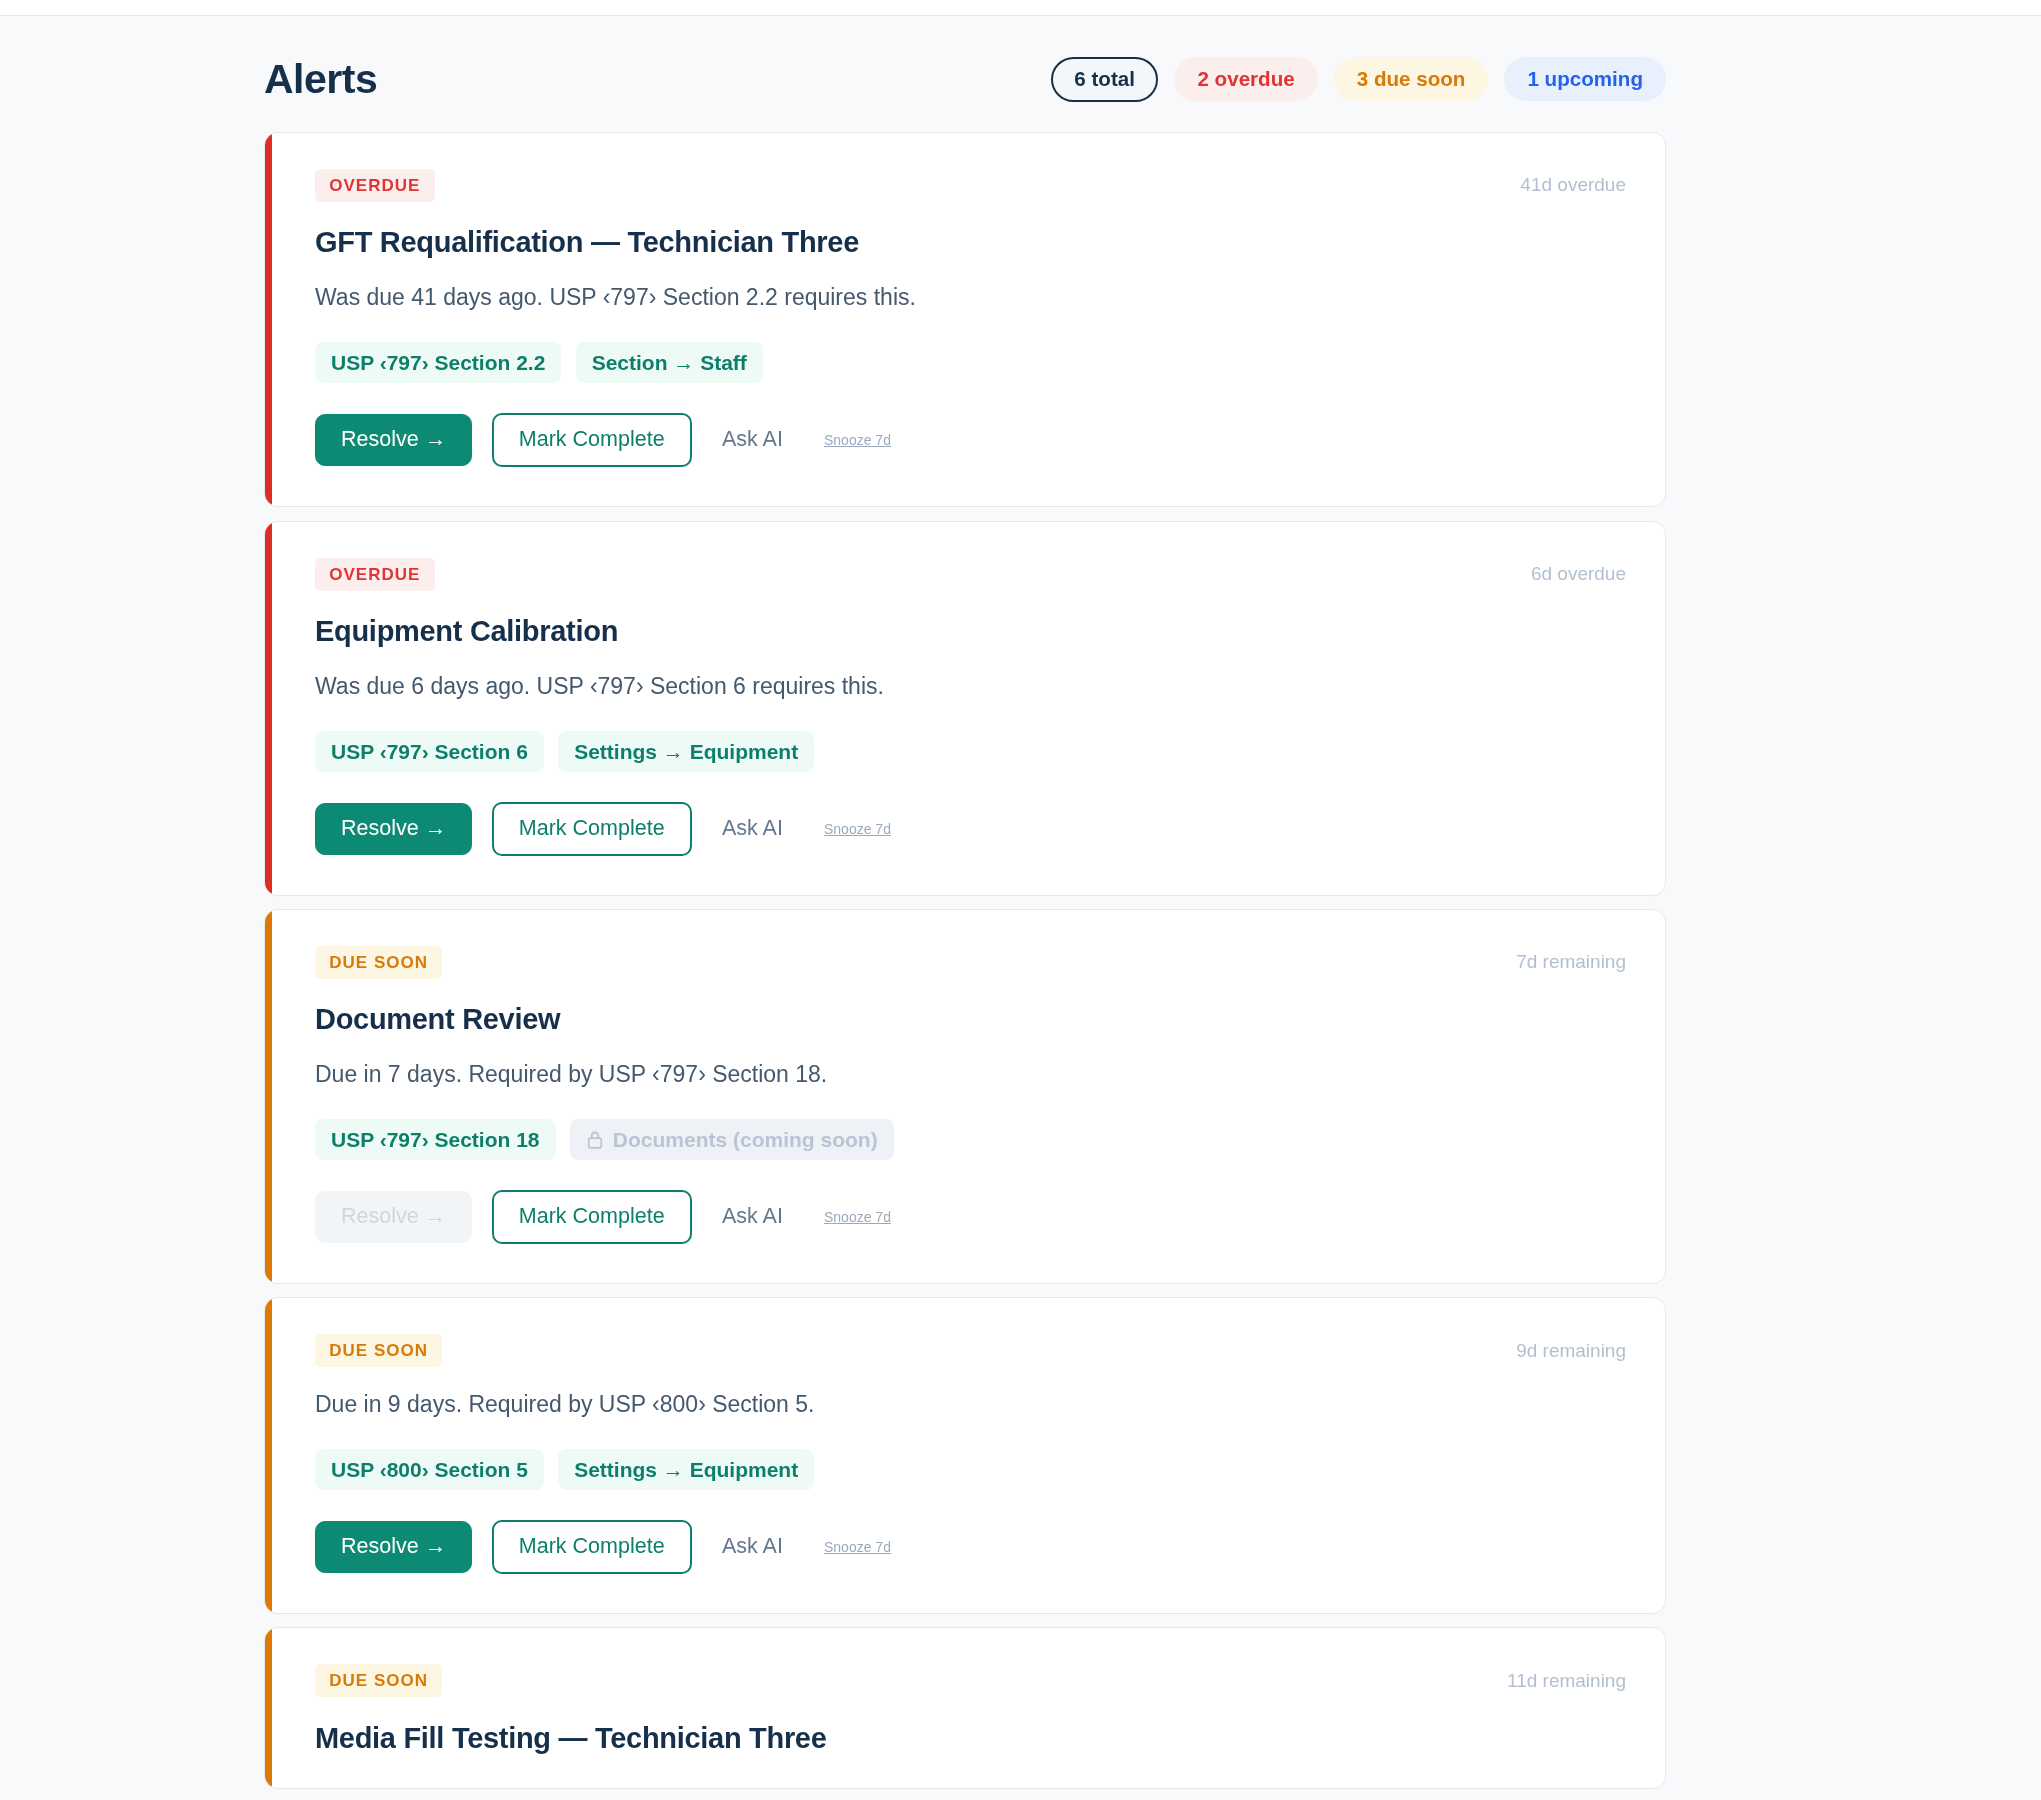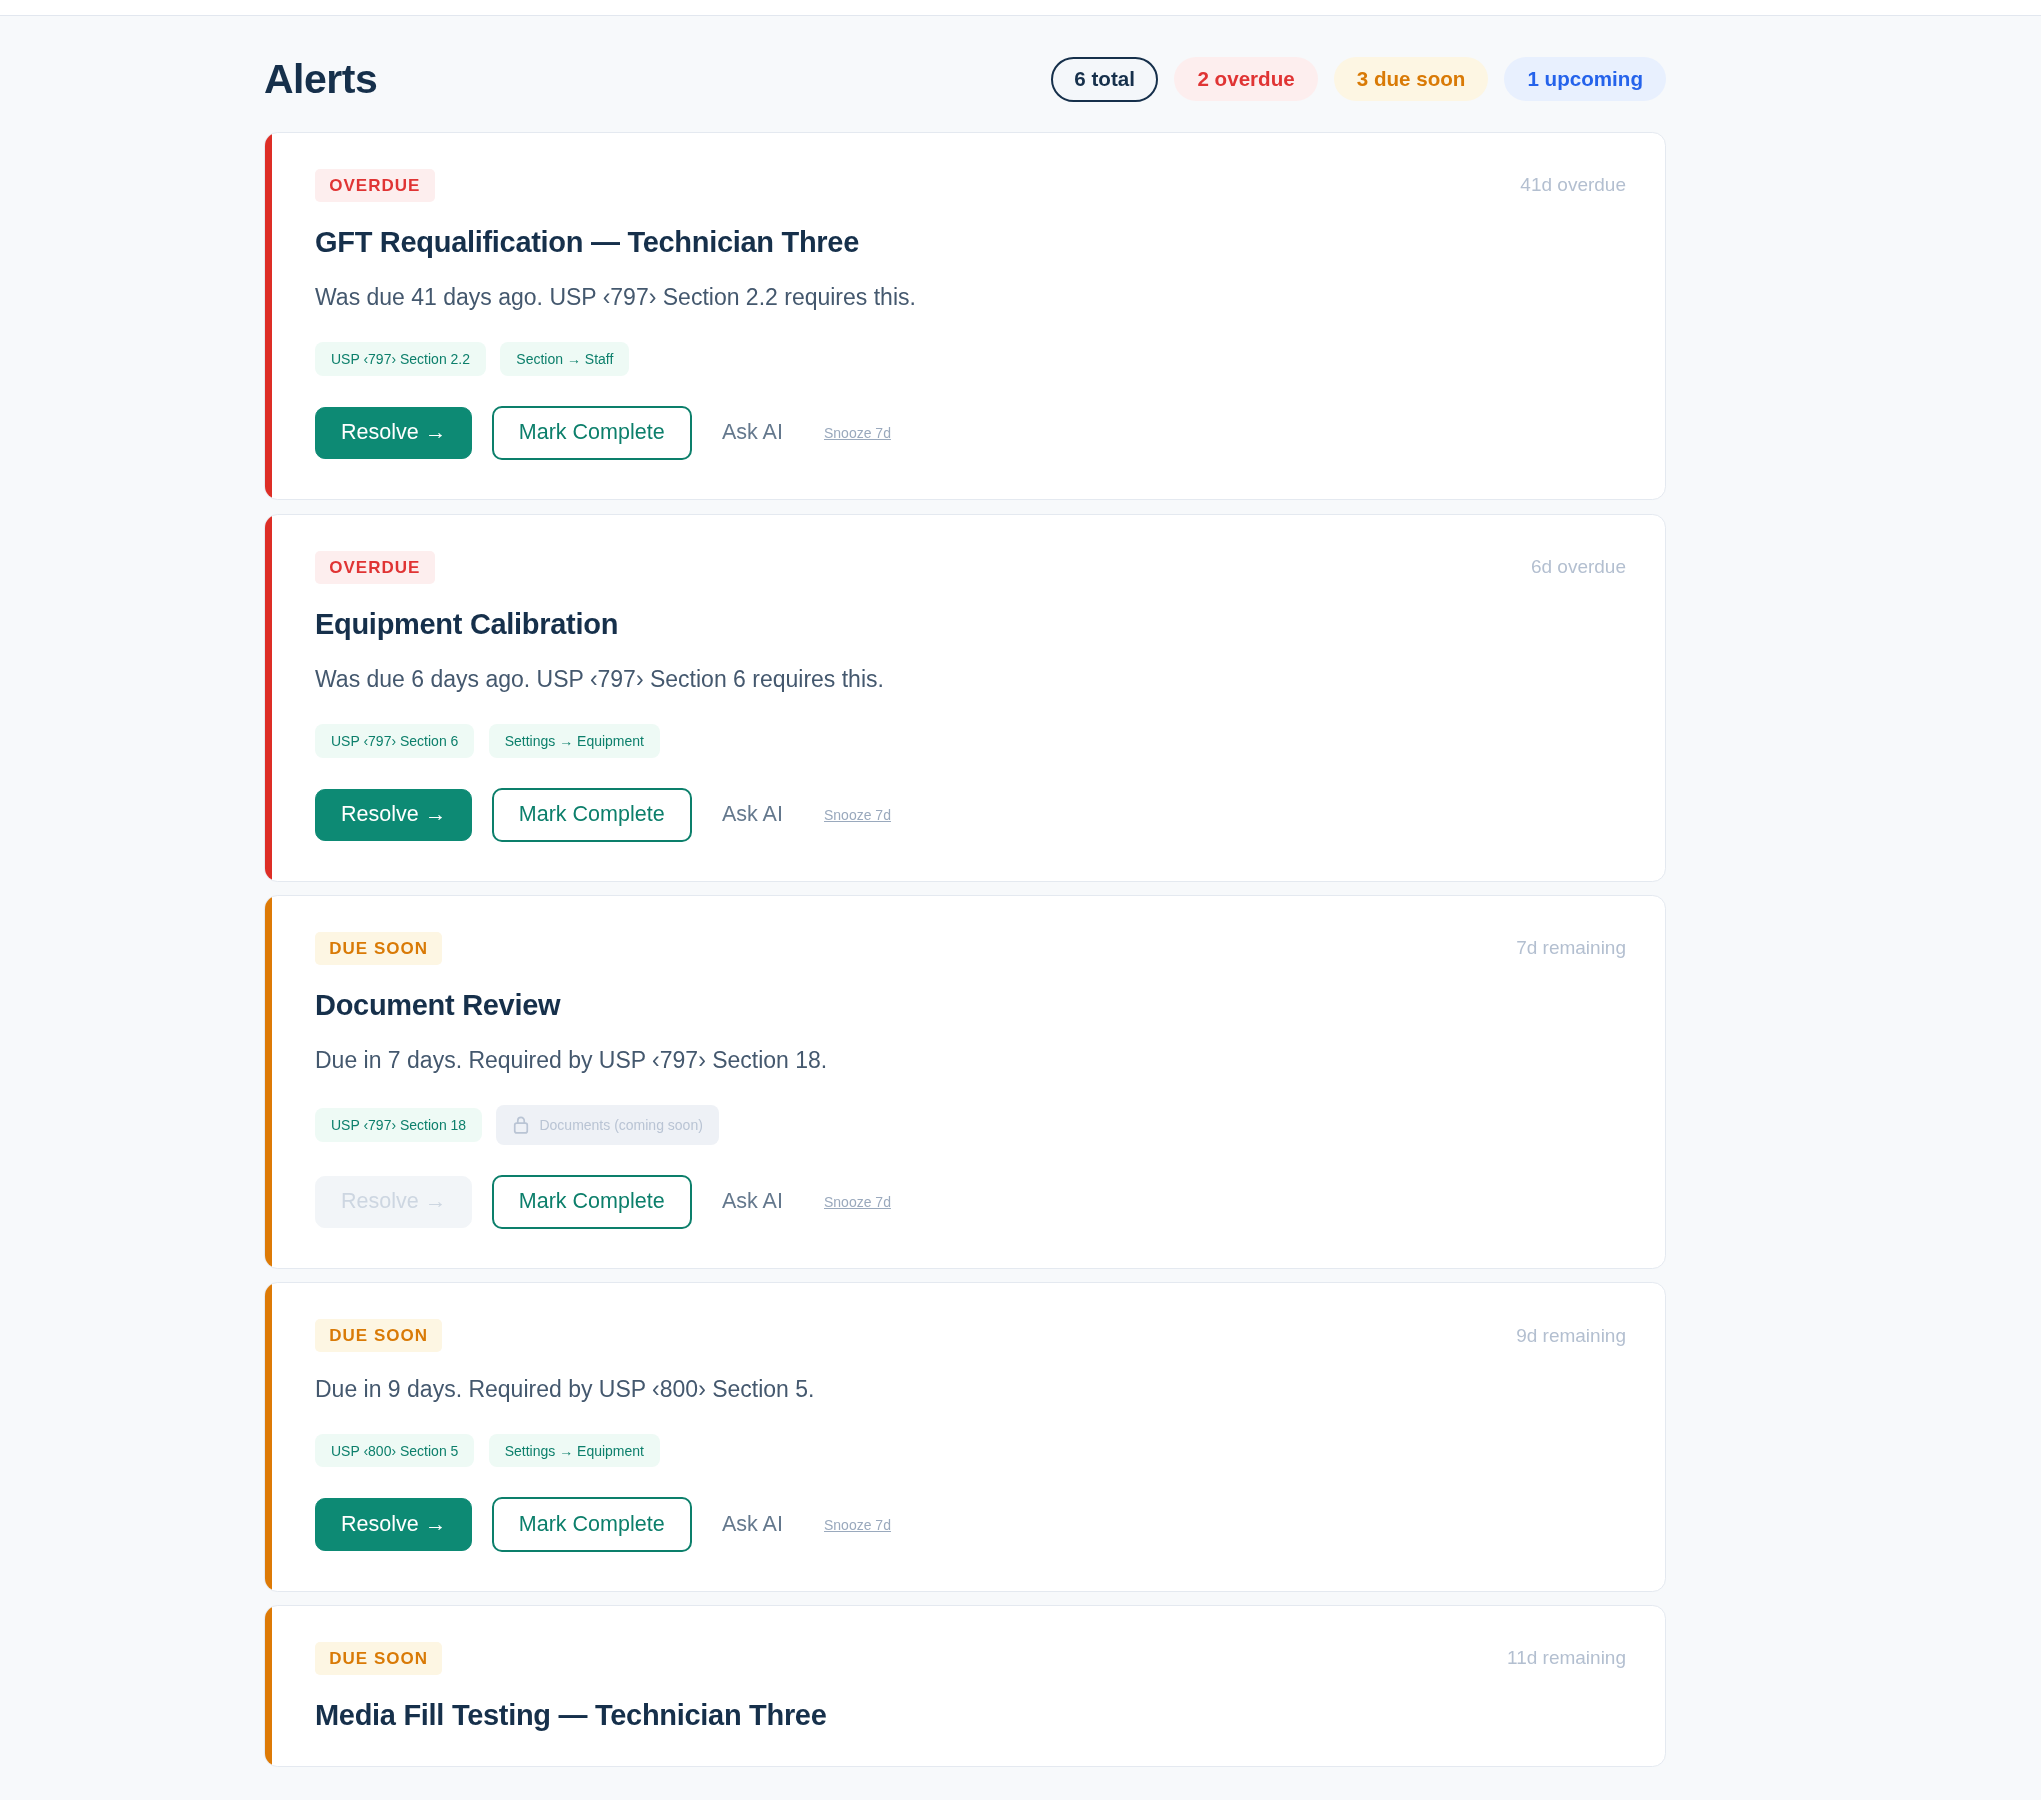--- a/index.html
+++ b/index.html
@@ -147,27 +147,28 @@
   }
 
   .ref-chips{
     display:flex;
     align-items:center;
     gap:14.3px;
     margin-top:29px;
     flex-wrap:wrap;
   }
   .ref-chip{
-    font-size:14px;
+    font-size:21px;
     color:var(--teal-deep);
     background:var(--teal-chip-bg);
     padding:9.9px 16px;
     border-radius:8px;
     line-height:1;
     white-space:nowrap;
+    font-weight:bold;
   }
   .ref-chip--disabled{
     color:#b9c4d4;
     background:#eef1f6;
     display:inline-flex;
     align-items:center;
     gap:9px;
   }
   .ref-chip--disabled svg{display:block;}
 

